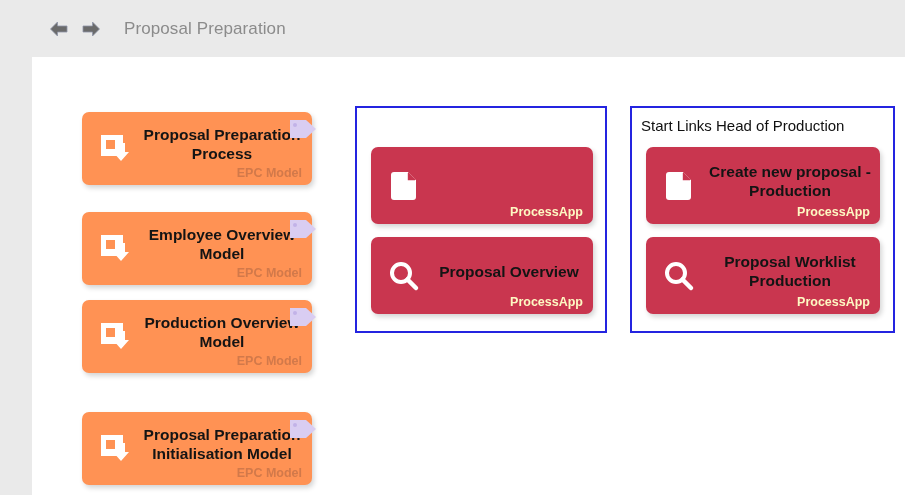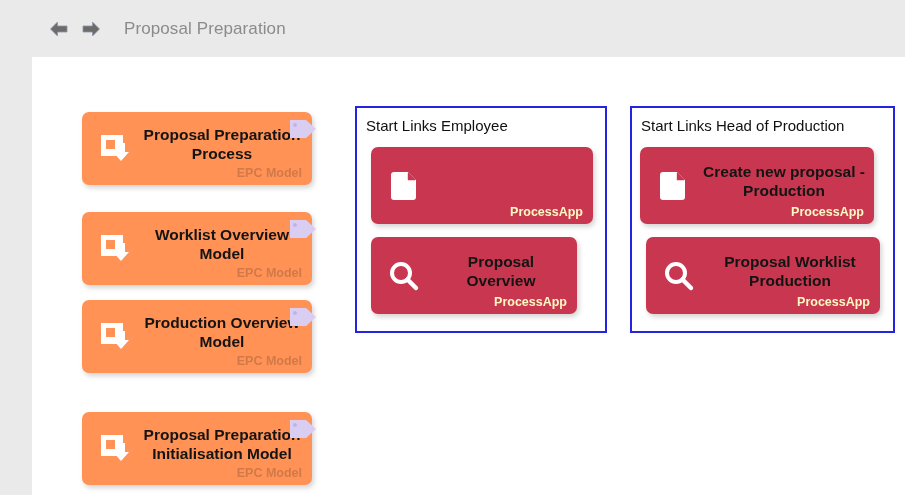--- a/index.html
+++ b/index.html
@@ -172,21 +172,21 @@
 
   <div class="card card-epc" style="left:50px; top:155px; width:230px; height:73px;">
     <div class="card-inner">
       <span class="card-icon">
         <svg width="32" height="32" viewBox="0 0 32 32">
           <path d="M2 2 H24 V12 H19 V23 H2 Z" fill="#ffffff"></path>
           <rect x="7" y="7" width="9" height="9" fill="#ff9254"></rect>
           <path d="M18 10 H26 V19 H30 L22 28 L14 19 H18 Z" fill="#ffffff"></path>
         </svg>
       </span>
-      <div class="card-title">Worklist Overview Model</div>
+      <div class="card-title">Employee Overview Model</div>
       <div class="card-sub">EPC Model</div>
     </div>
     <span class="tag-corner">
       <svg width="30" height="22" viewBox="0 0 30 22">
         <path d="M2 2 H18 L28 11 L18 20 H2 Z" fill="#d9cdf2"></path>
         <circle cx="7" cy="7" r="2" fill="#c2b2e8"></circle>
       </svg>
     </span>
   </div>
 
@@ -224,53 +224,52 @@
     </div>
     <span class="tag-corner">
       <svg width="30" height="22" viewBox="0 0 30 22">
         <path d="M2 2 H18 L28 11 L18 20 H2 Z" fill="#d9cdf2"></path>
         <circle cx="7" cy="7" r="2" fill="#c2b2e8"></circle>
       </svg>
     </span>
   </div>
 
   <div class="panel" style="left:323px; top:49px; width:252px; height:227px;">
-    <div class="panel-title">Start Links Employee</div>
 
     <div class="card card-app" style="left:14px; top:39px; width:222px; height:77px;">
       <div class="card-inner">
         <span class="card-icon">
           <svg width="30" height="32" viewBox="0 0 30 32">
             <path d="M2 5 Q2 2 5 2 H19 L27 10 V27 Q27 30 24 30 H5 Q2 30 2 27 Z" fill="#ffffff"></path>
             <path d="M19 2 L19 10 L27 10" fill="#c9364f"></path>
             <path d="M19.5 3 L19.5 9.5 L26 9.5" fill="none" stroke="#c9364f" stroke-width="1.4"></path>
           </svg>
         </span>
         <div class="card-sub">ProcessApp</div>
       </div>
     </div>
 
-    <div class="card card-app" style="left:14px; top:129px; width:206px; height:77px;padding-left:17px;">
+    <div class="card card-app" style="left:14px; top:129px; width:222px; height:77px;padding-left:17px;">
       <div class="card-inner">
         <span class="card-icon">
           <svg width="32" height="32" viewBox="0 0 32 32">
             <circle cx="13" cy="13" r="9" fill="none" stroke="#ffffff" stroke-width="4"></circle>
             <line x1="19.5" y1="19.5" x2="28" y2="28" stroke="#ffffff" stroke-width="4.5" stroke-linecap="round"></line>
           </svg>
         </span>
         <div class="card-title">Proposal Overview</div>
         <div class="card-sub">ProcessApp</div>
       </div>
     </div>
   </div>
 
   <div class="panel" style="left:598px; top:49px; width:265px; height:227px;padding-left:7px;">
     <div class="panel-title">Start Links Head of Production</div>
 
-    <div class="card card-app" style="left:8px; top:39px; width:234px; height:77px;">
+    <div class="card card-app" style="left:14px; top:39px; width:234px; height:77px;">
       <div class="card-inner">
         <span class="card-icon">
           <svg width="30" height="32" viewBox="0 0 30 32">
             <path d="M2 5 Q2 2 5 2 H19 L27 10 V27 Q27 30 24 30 H5 Q2 30 2 27 Z" fill="#ffffff"></path>
             <path d="M19 2 L19 10 L27 10" fill="#c9364f"></path>
             <path d="M19.5 3 L19.5 9.5 L26 9.5" fill="none" stroke="#c9364f" stroke-width="1.4"></path>
           </svg>
         </span>
         <div class="card-title">Create new proposal - Production</div>
         <div class="card-sub">ProcessApp</div>

